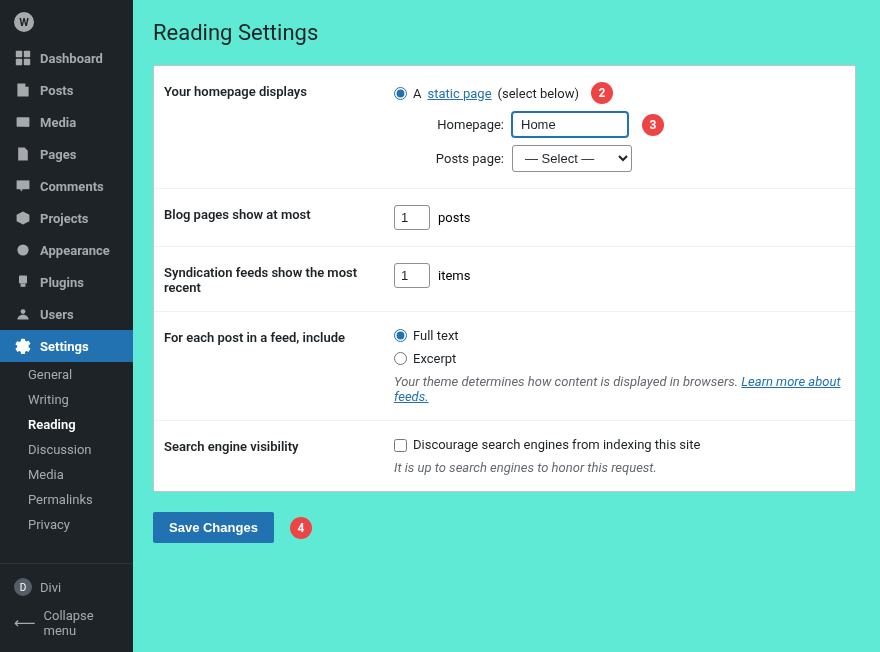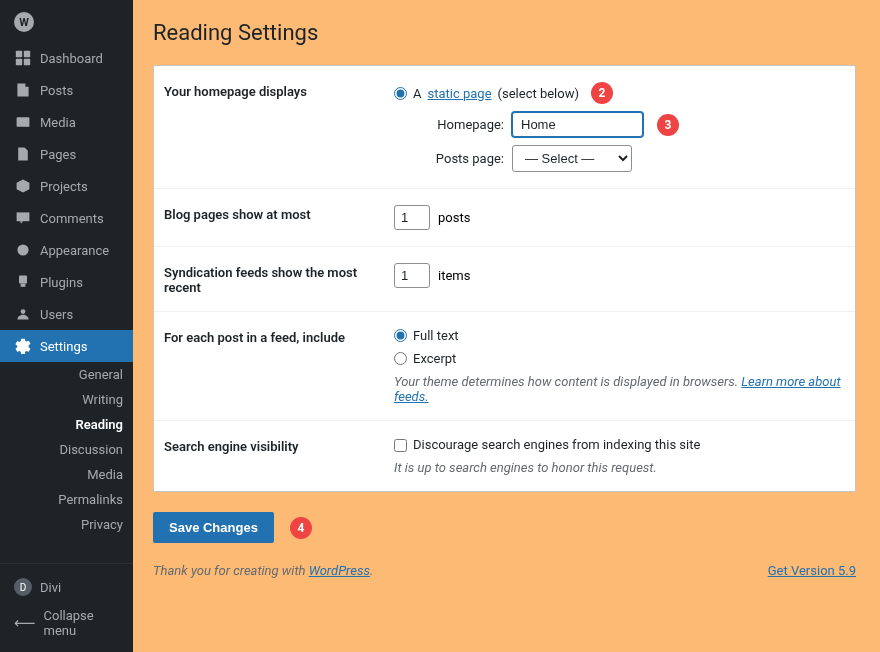--- a/index.html
+++ b/index.html
@@ -36,35 +36,35 @@
     .nav-item {
       display: flex;
       align-items: center;
       gap: 8px;
       padding: 7px 10px 7px 14px;
       color: #a7aaad;
       cursor: pointer;
       font-size: 13px;
       text-decoration: none;
       white-space: nowrap;
+      font-weight: bold;
     }
     .nav-item.active { background: #2271b1; color: #ffffff; }
     .nav-item .icon { width: 18px; height: 18px; flex-shrink: 0; display: flex; align-items: center; justify-content: center; }
     .nav-icon-svg { fill: currentColor; }
 
     
     .submenu { background: #1d2327; }
     .submenu-item {
       display: block;
       padding: 5px 10px 5px 28px;
       color: #a7aaad;
       cursor: pointer;
       font-size: 13px;
       text-decoration: none;
-      text-align: right;
     }
     .submenu-item.active { color: #fff; font-weight: 600; }
 
     .sidebar-bottom {
       padding: 8px 14px;
       border-top: 1px solid #2c3338;
     }
     .divi-item {
       display: flex;
       align-items: center;
@@ -88,21 +88,21 @@
       gap: 8px;
       padding: 6px 0;
       color: #a7aaad;
       cursor: pointer;
       font-size: 13px;
     }
 
     
     #main {
       flex: 1;
-      background: #fdba74;
+      background: #5eead4;
       overflow-y: auto;
       padding: 20px 24px 24px 20px;
     }
 
     .page-title {
       font-size: 22px;
       font-weight: 400;
       color: #1d2327;
       margin-bottom: 20px;
     }
@@ -155,21 +155,21 @@
     
     .text-input {
       border: 1px solid #8c8f94;
       border-radius: 3px;
       padding: 4px 8px;
       font-size: 13px;
       color: #1d2327;
       background: #fff;
     }
     .text-input.home-input {
-      width: 131px;
+      width: 116px;
       border-color: #2271b1;
       box-shadow: 0 0 0 1px #2271b1;
     }
     .select-input {
       border: 1px solid #8c8f94;
       border-radius: 3px;
       padding: 4px 8px;
       font-size: 13px;
       color: #1d2327;
       background: #fff;
@@ -297,34 +297,34 @@
             <line x1="7" y1="9" x2="13" y2="9" stroke="currentColor" stroke-width="1.5"></line>
             <line x1="7" y1="12" x2="13" y2="12" stroke="currentColor" stroke-width="1.5"></line>
           </svg>
       </span>
       <span>Pages</span>
     </div>
 
     <div class="nav-item">
       <span class="icon">
         <svg width="16" height="16" viewBox="0 0 20 20" class="nav-icon-svg">
-            <path d="M2 6l8-4 8 4v8l-8 4-8-4V6z"></path>
-          </svg>
-      </span>
-      <span>Projects</span>
-    </div>
-
-    <div class="nav-item">
-      <span class="icon">
-        <svg width="16" height="16" viewBox="0 0 20 20" class="nav-icon-svg">
             <path d="M2 3h16v11H2z"></path>
             <path d="M6 14l2 3 2-3"></path>
           </svg>
       </span>
       <span>Comments</span>
+    </div>
+
+    <div class="nav-item">
+      <span class="icon">
+        <svg width="16" height="16" viewBox="0 0 20 20" class="nav-icon-svg">
+            <path d="M2 6l8-4 8 4v8l-8 4-8-4V6z"></path>
+          </svg>
+      </span>
+      <span>Projects</span>
     </div>
 
     <div class="nav-item">
       <span class="icon">
         <svg width="16" height="16" viewBox="0 0 20 20" class="nav-icon-svg">
             <circle cx="10" cy="10" r="7"></circle>
             <path d="M10 3v2M10 15v2M3 10h2M15 10h2"></path>
           </svg>
       </span>
       <span>Appearance</span>
@@ -462,22 +462,13 @@
         <p class="help-text">It is up to search engines to honor this request.</p>
       </div>
     </div>
   </div>
 
   <div style="margin-top:20px; display:flex; align-items:center; gap:10px;">
     <button class="save-btn">Save Changes</button>
     <span class="annotation">4</span>
   </div>
 
-  <div class="wp-footer">
-    <p>
-      <em>
-        <span>Thank you for creating with</span>
-        <a>WordPress</a>.
-      </em>
-    </p>
-    <a style="font-style:normal;">Get Version 5.9</a>
-  </div>
 </div>
 
 </body></html>

